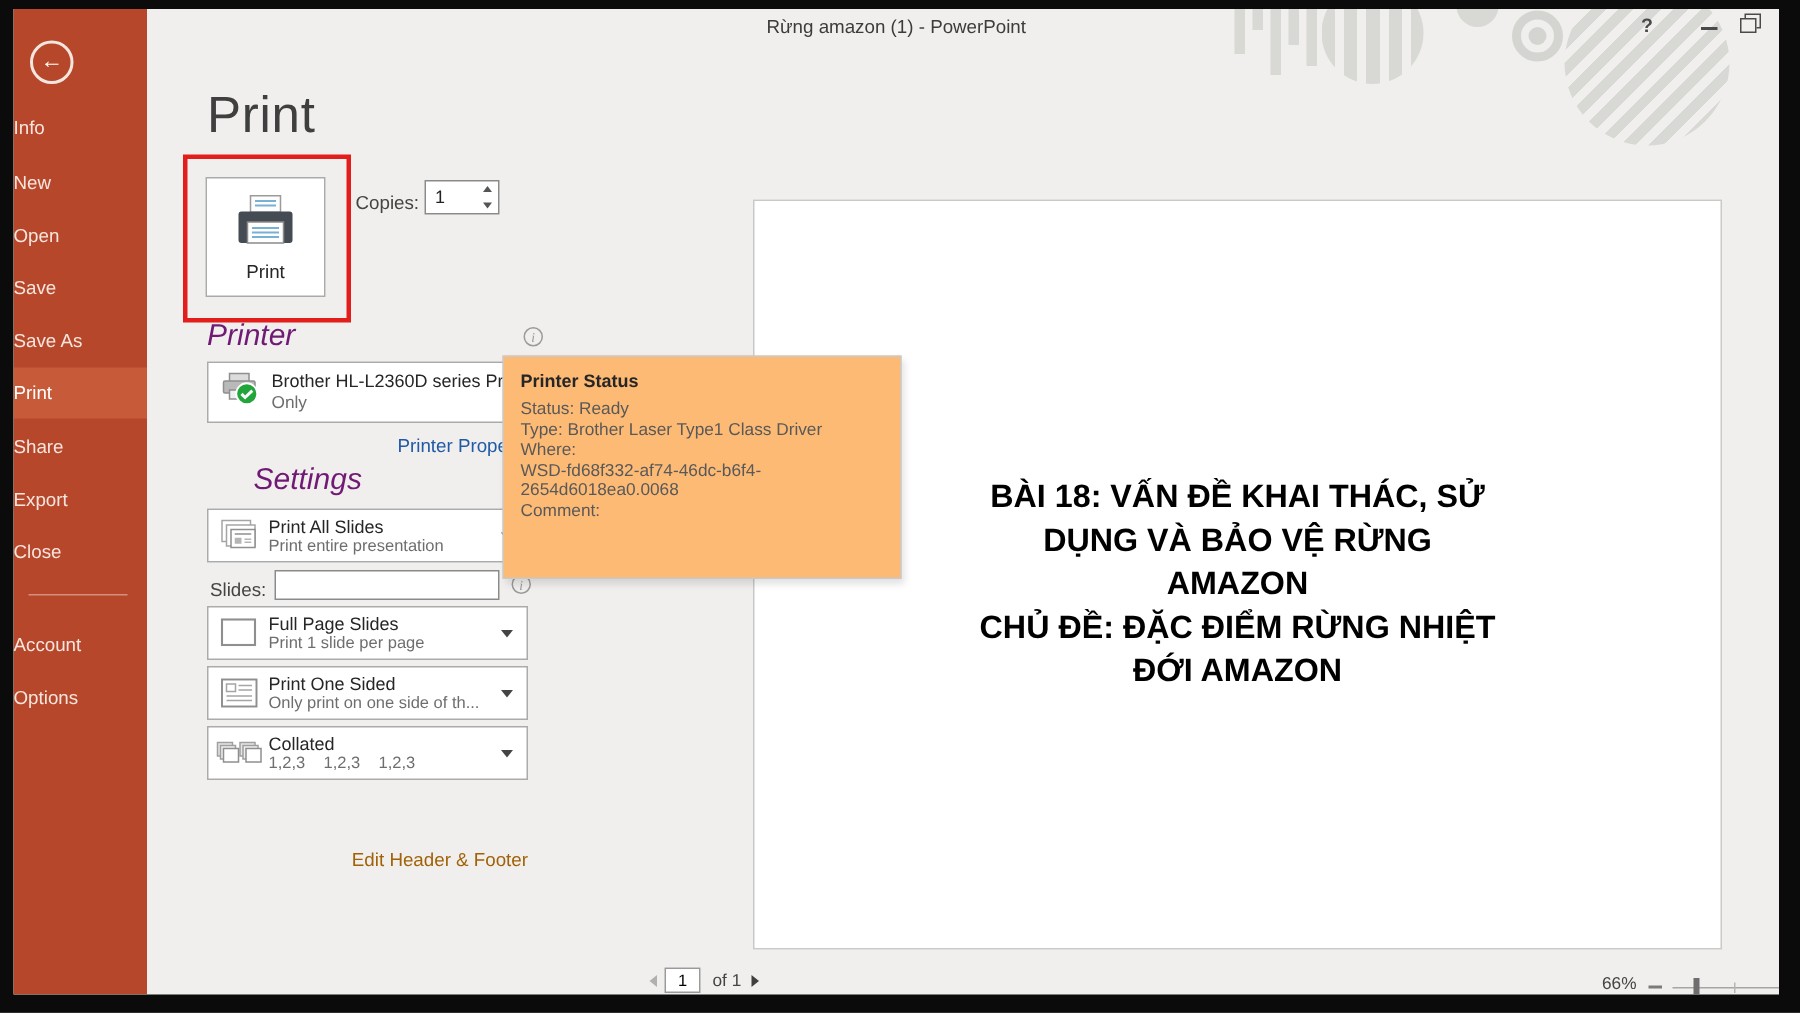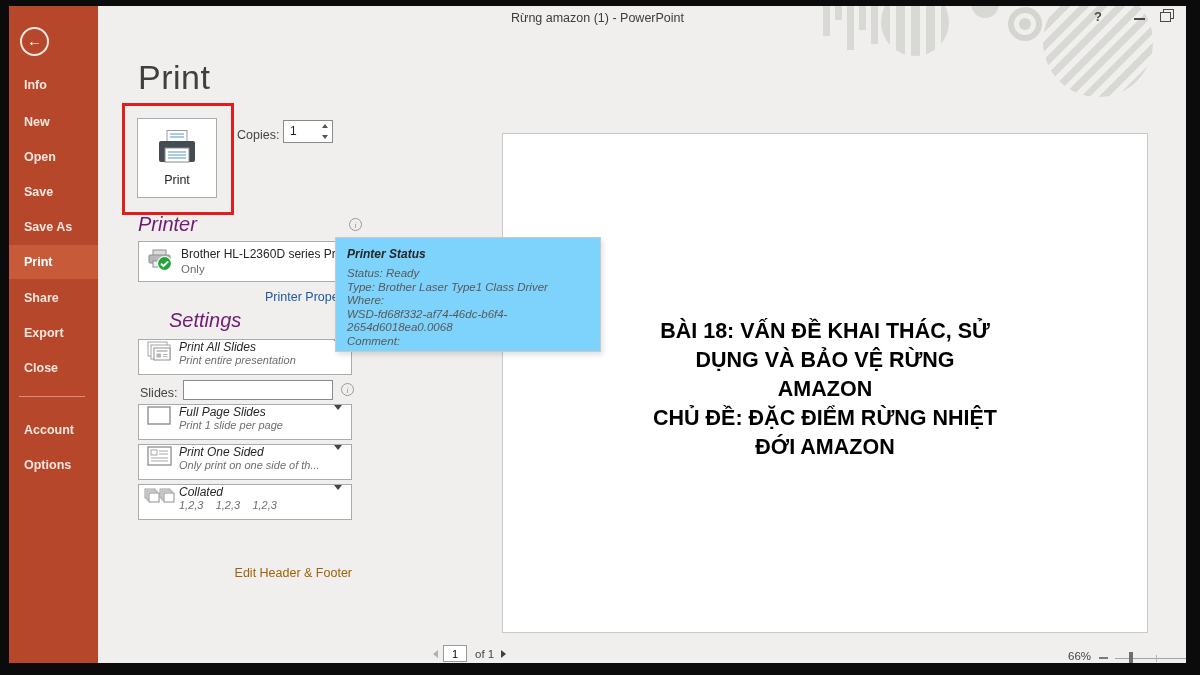--- a/index.html
+++ b/index.html
@@ -32,22 +32,22 @@
   .ctl-min  { left:1120px; }
   .ctl-min .bar { position:absolute; left:5px; top:12px; width:11px; height:2px; background:#4a4a4a; }
   .ctl-restore { left:1146px; }
   .restore-shape { position:absolute; left:5px; top:6px; width:9px; height:8px; border:1.5px solid #4a4a4a; background:#f0efed; }
   .restore-shape.back { left:8px; top:3px; }
 
   
   .sidebar { position:absolute; left:0; top:0; width:89px; height:657px; background:#b7472a; z-index:4; }
   .back-btn { position:absolute; top:21px; left:11px; width:25px; height:25px; border:2px solid #f3e6df;
               border-radius:50%; color:#fff; text-align:center; line-height:24px; font-size:15px; cursor:pointer; }
-  .nav-item { position:absolute; left:0; width:89px; height:34px; line-height:34px; padding-left:15px;
-              box-sizing:border-box; color:#f6e6df; font-size:12.5px; cursor:pointer;font-weight:bold; }
+  .nav-item { position:absolute; left:0; width:89px; height:34px; line-height:34px; 
+              box-sizing:border-box; color:#f6e6df; font-size:12.5px; cursor:pointer; }
   .nav-item.active { background:#c75b39; color:#fff; }
   .sb-divider { position:absolute; top:390px; left:10px; width:66px; border-top:1px solid rgba(255,255,255,.4); }
 
   
   .page-title { position:absolute; left:129px; top:52px; font-size:34px; font-weight:300;
                 color:#3f3f3f; letter-spacing:.5px; z-index:1; }
   .annotation { position:absolute; left:113px; top:97px; width:106px; height:106px;
                 border:3px solid #e11e1c; z-index:6; pointer-events:none; }
   .print-btn { position:absolute; left:128px; top:112px; width:80px; height:80px; background:#fff;
                border:1px solid #ababab; box-sizing:border-box; text-align:center; cursor:pointer; z-index:1; }
@@ -73,29 +73,29 @@
   .info-slides  { left:332px; top:377px; }
 
   .printer-dd { position:absolute; left:129px; top:235px; width:214px; height:41px; background:#fff;
                 border:1px solid #ababab; box-sizing:border-box; display:flex; align-items:center; z-index:1; cursor:pointer; }
   .printer-dd .icon-box { width:42px; text-align:center; }
   .printer-name { font-size:12px; color:#262626; line-height:15px; }
   .printer-status { font-size:11.5px; color:#6e6e6e; line-height:14px; }
   .props-link { position:absolute; left:256px; top:284px; font-size:12.5px; color:#1f5aa5; z-index:1;
                 white-space:nowrap; cursor:pointer; }
 
-  .tooltip { position:absolute; left:326px; top:231px; width:266px; height:115px; background:#7dd3fc;
+  .tooltip { position:absolute; left:326px; top:231px; width:266px; height:149px; background:#fdba74;
              border:1px solid #c9c9c9; box-sizing:border-box; padding:9px 11px; z-index:5;
-             box-shadow:2px 3px 5px rgba(0,0,0,.12);font-style:italic; }
+             box-shadow:2px 3px 5px rgba(0,0,0,.12); }
   .tooltip-title { font-size:12px; font-weight:bold; color:#262626; }
   .tooltip-line { font-size:11.5px; color:#595959; line-height:13.5px; }
   .tooltip-line.first { margin-top:6px; }
 
   .dd { position:absolute; left:129px; width:214px; height:36px; background:#fff; border:1px solid #ababab;
-        box-sizing:border-box; display:flex; cursor:pointer; z-index:1;font-style:italic; }
+        box-sizing:border-box; display:flex; align-items:center; cursor:pointer; z-index:1; }
   .dd-icon { width:40px; text-align:center; line-height:0; }
   .dd-text { flex:1; }
   .dd-title { font-size:12px; color:#262626; line-height:14px; }
   .dd-sub { font-size:11px; color:#6e6e6e; line-height:13px; }
   .dd-sub.pre { white-space:pre; }
   .dd-chevron { margin-right:9px; }
   .chev { width:0; height:0; border-left:4px solid transparent; border-right:4px solid transparent; border-top:5px solid #444; }
   .dd0 { top:333px; } .dd1 { top:398px; } .dd2 { top:438px; } .dd3 { top:478px; } .dd4 { top:519px; }
 
   .slides-label { position:absolute; left:131px; top:380px; font-size:12.5px; color:#444; z-index:1; }

